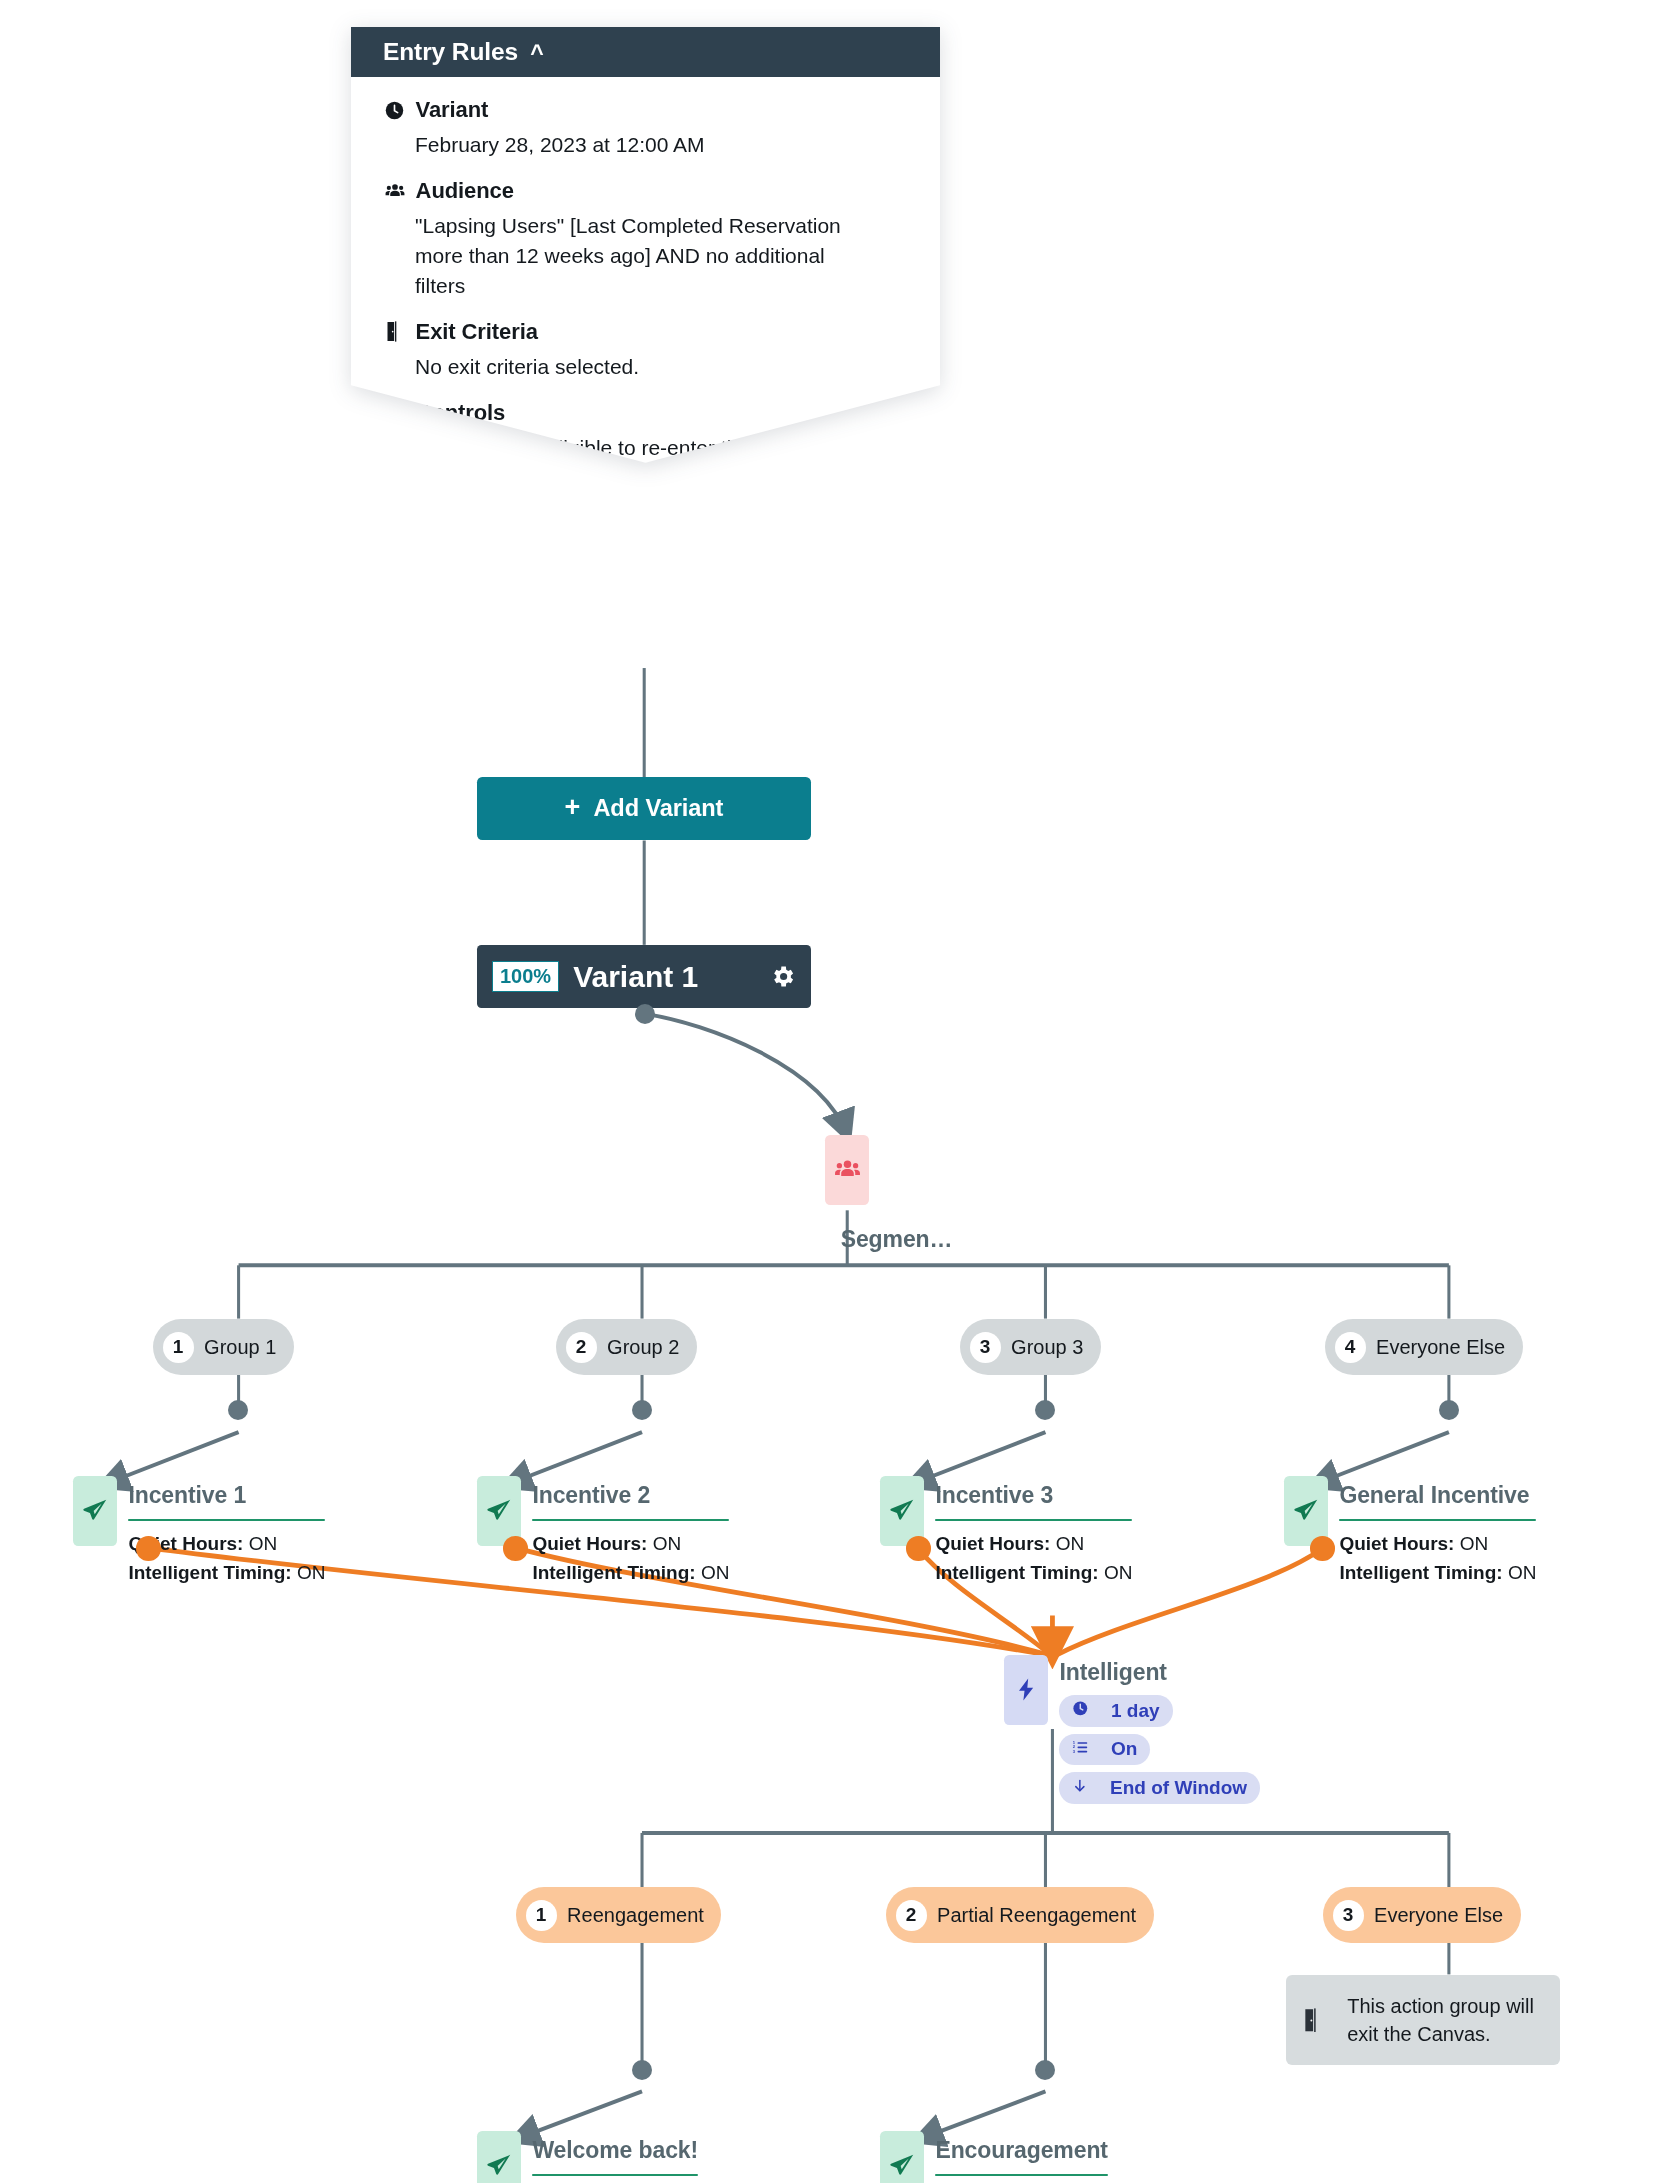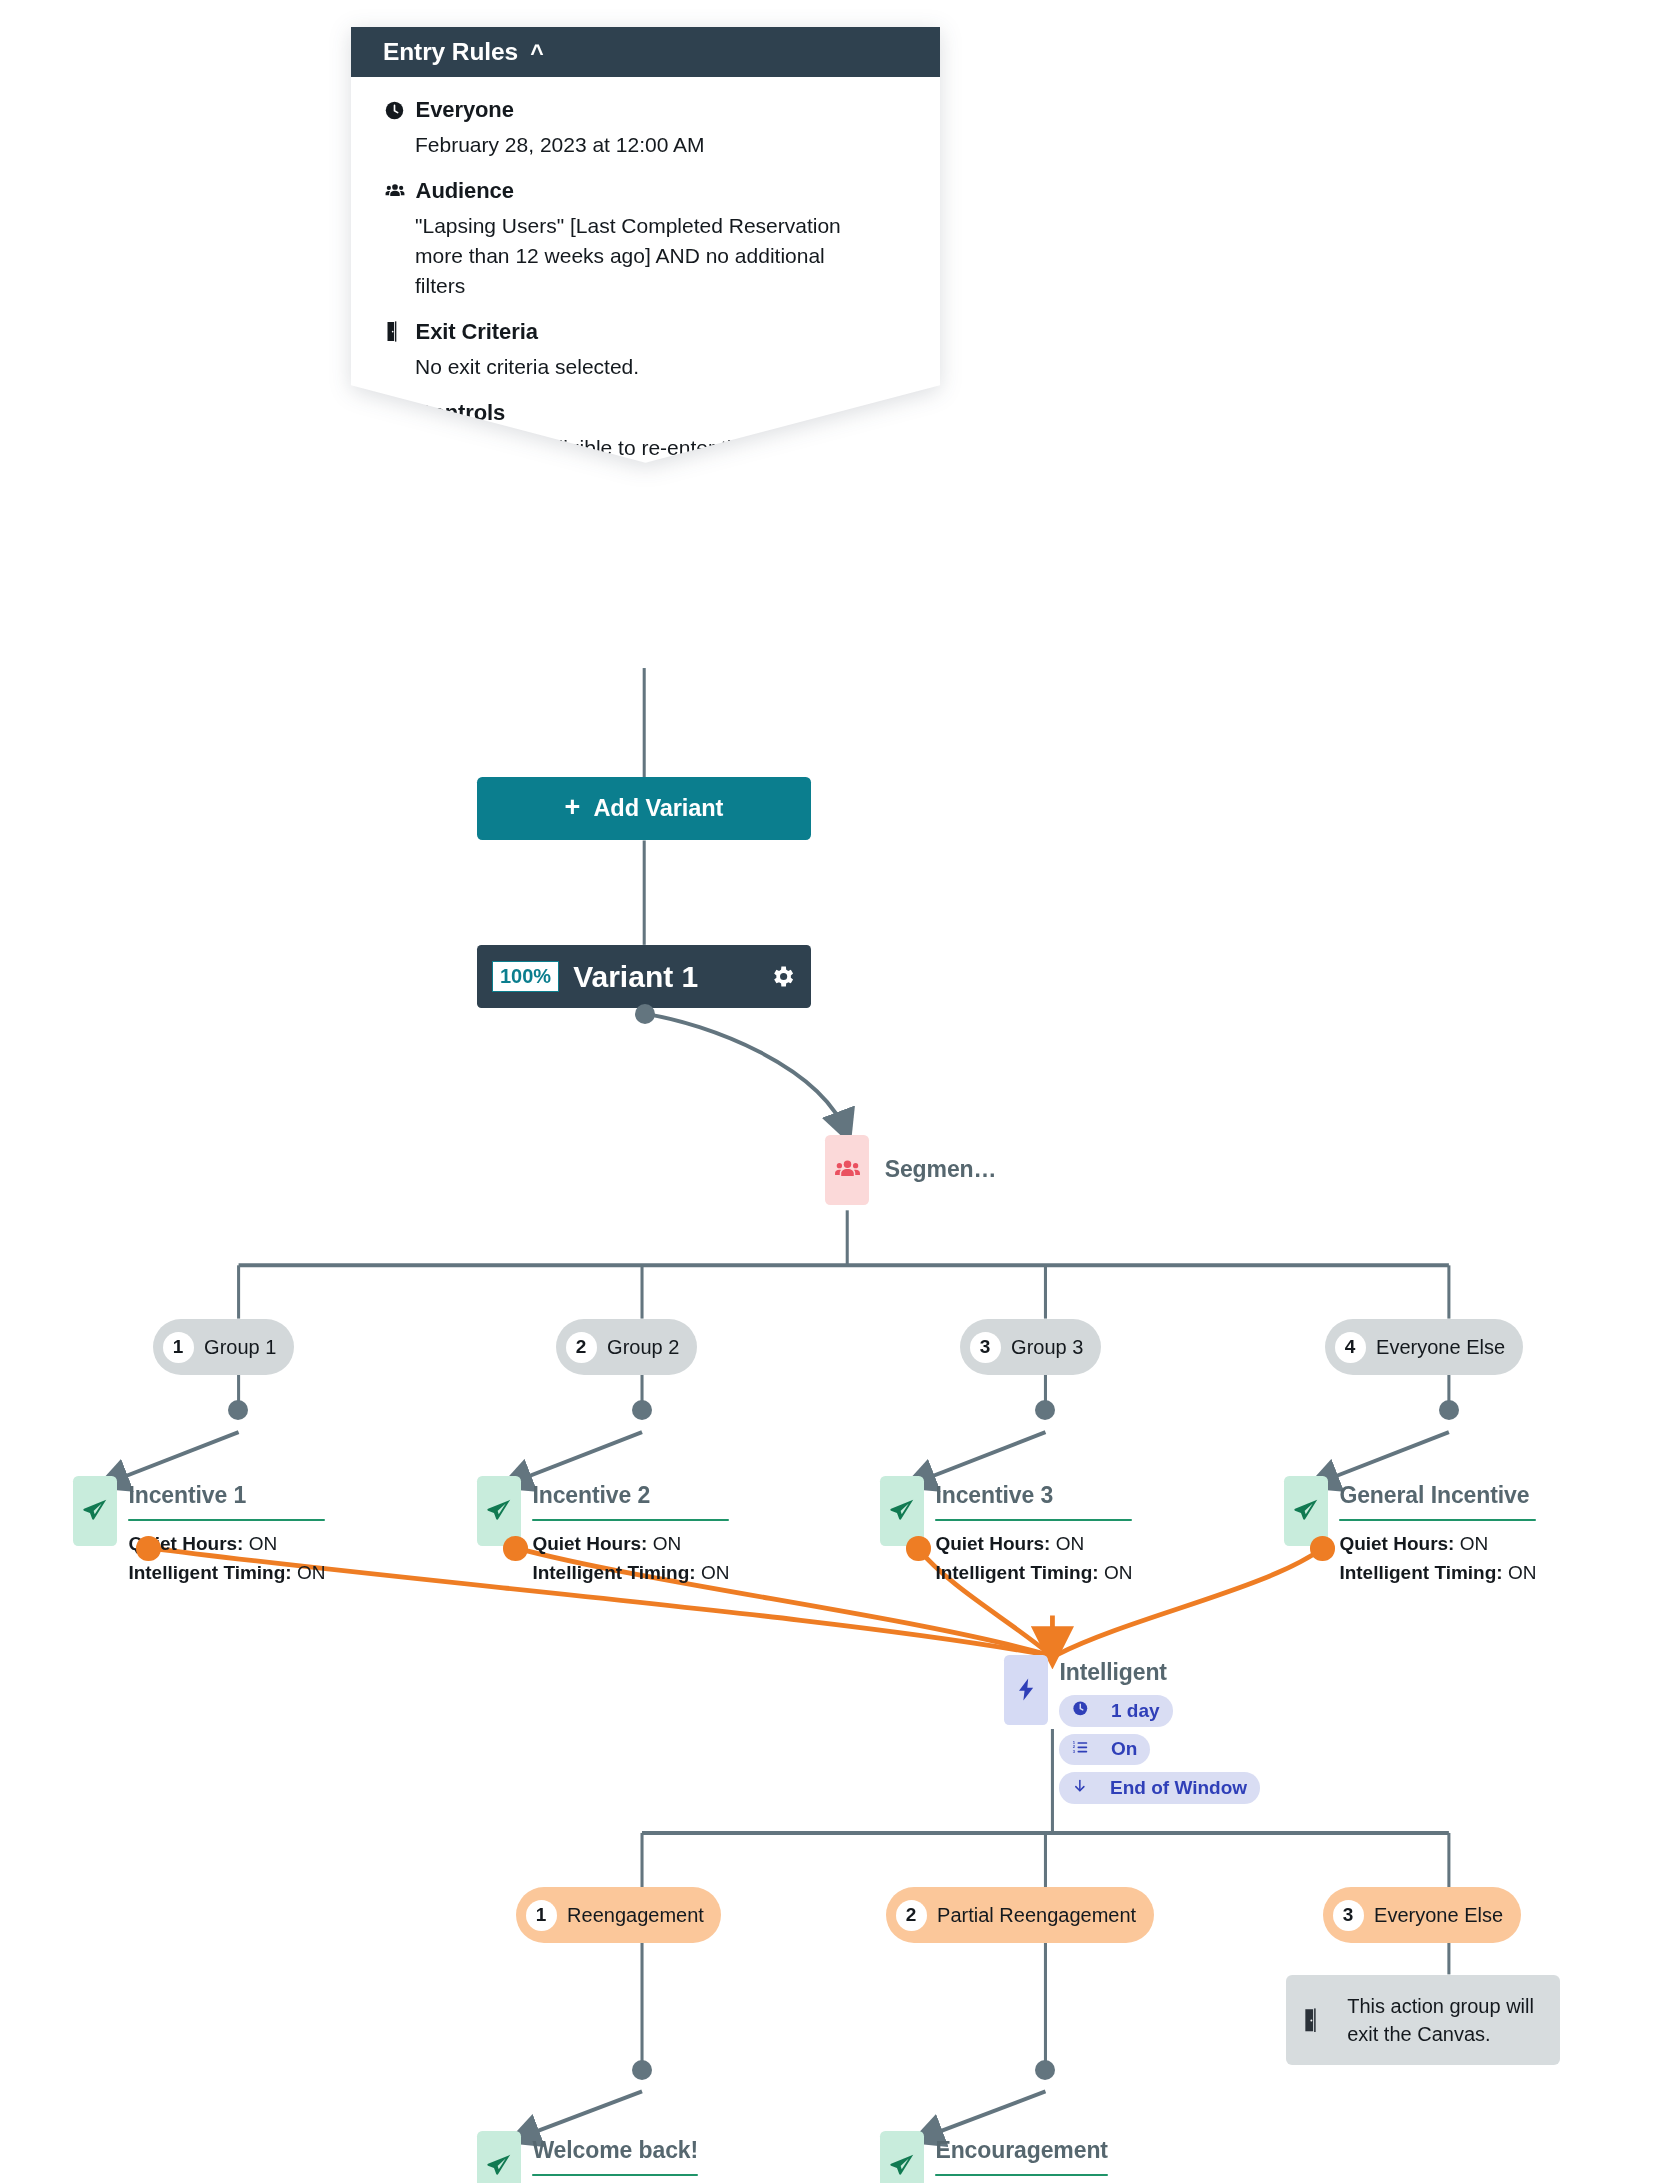--- a/index.html
+++ b/index.html
@@ -61,21 +61,21 @@
   }
   .variant-pct{
     background:#ffffff;border:1.7px solid #0b7e8e;border-radius:0;
     color:#0b7e8e;font-size:20px;font-weight:bold;
     padding:3.5px 7px;line-height:1.08;
   }
   .variant-name{color:#ffffff;font-size:30px;font-weight:bold;flex:1;}
   .gear-icon{width:27px;height:27px;flex:0 0 auto;}
 
   
-  .node{position:absolute;display:flex;align-items:flex-start;}
+  .node{position:absolute;display:flex;align-items:flex-start;flex-direction:column;}
   .node-tile{
     width:44px;height:70px;border-radius:5.2px;flex:0 0 auto;position:relative;
     display:flex;align-items:center;justify-content:center;
   }
   .tile-seg{background:#fbd9d9;}
   .tile-msg{background:#c8ecdc;}
   .tile-bolt{background:#d5daf4;}
   .node-label{
     font-size:23px;font-weight:bold;color:#56676f;letter-spacing:-0.1px;white-space:nowrap;
   }
@@ -203,21 +203,21 @@
       <div class="entry-content">
 
         <div class="rule-block">
           <div class="rule-head">
             <span class="rule-icon">
               <svg width="21" height="21" viewBox="0 0 24 24">
                   <circle cx="12" cy="12" r="10" fill="#14191e"></circle>
                   <path d="M12 6.2v6.1l3.6 2.1" stroke="#ffffff" stroke-width="1.9" fill="none" stroke-linecap="round"></path>
                 </svg>
             </span>
-            <span class="rule-title">Everyone</span>
+            <span class="rule-title">Variant</span>
           </div>
           <div class="rule-text">February 28, 2023 at 12:00 AM</div>
         </div>
 
         <div class="rule-block">
           <div class="rule-head">
             <span class="rule-icon">
               <svg width="22" height="22" viewBox="0 0 24 24" fill="#14191e">
                 <circle cx="12" cy="7.6" r="3.1"></circle>
                   <circle cx="5.3" cy="8.6" r="2.3"></circle>

